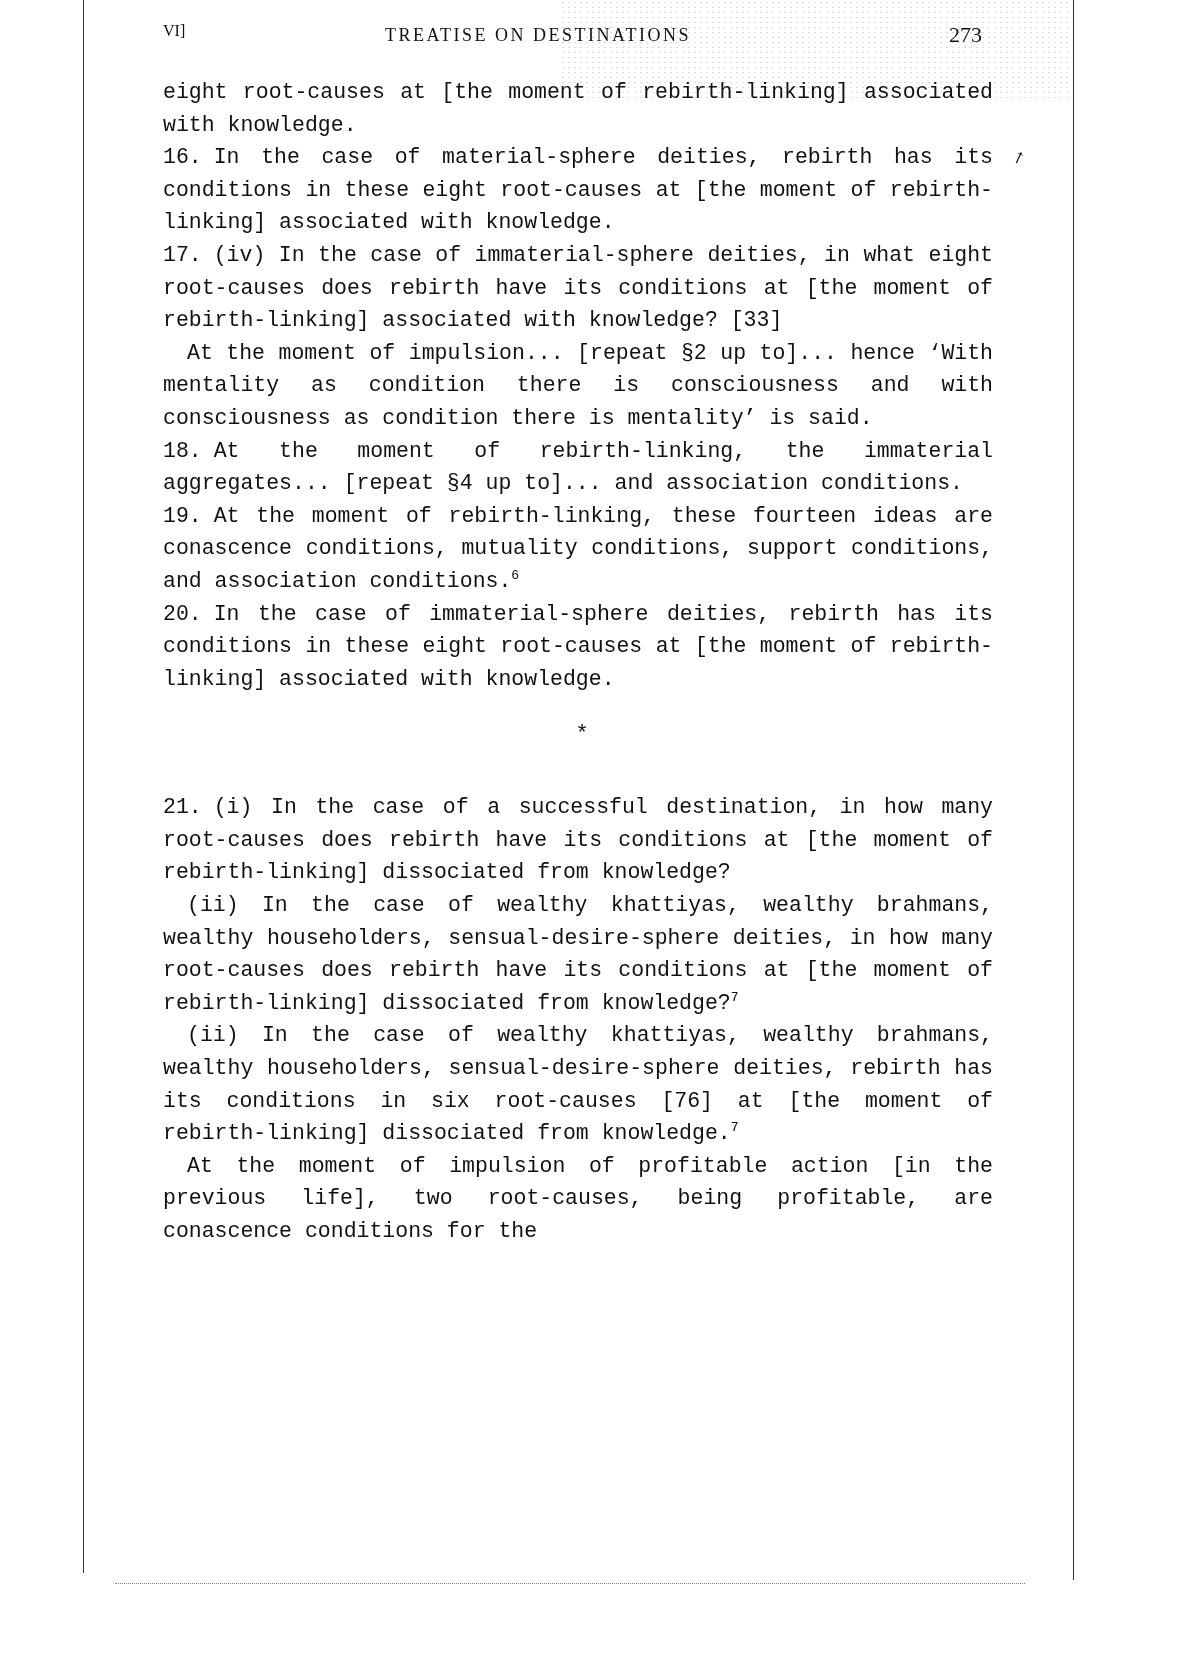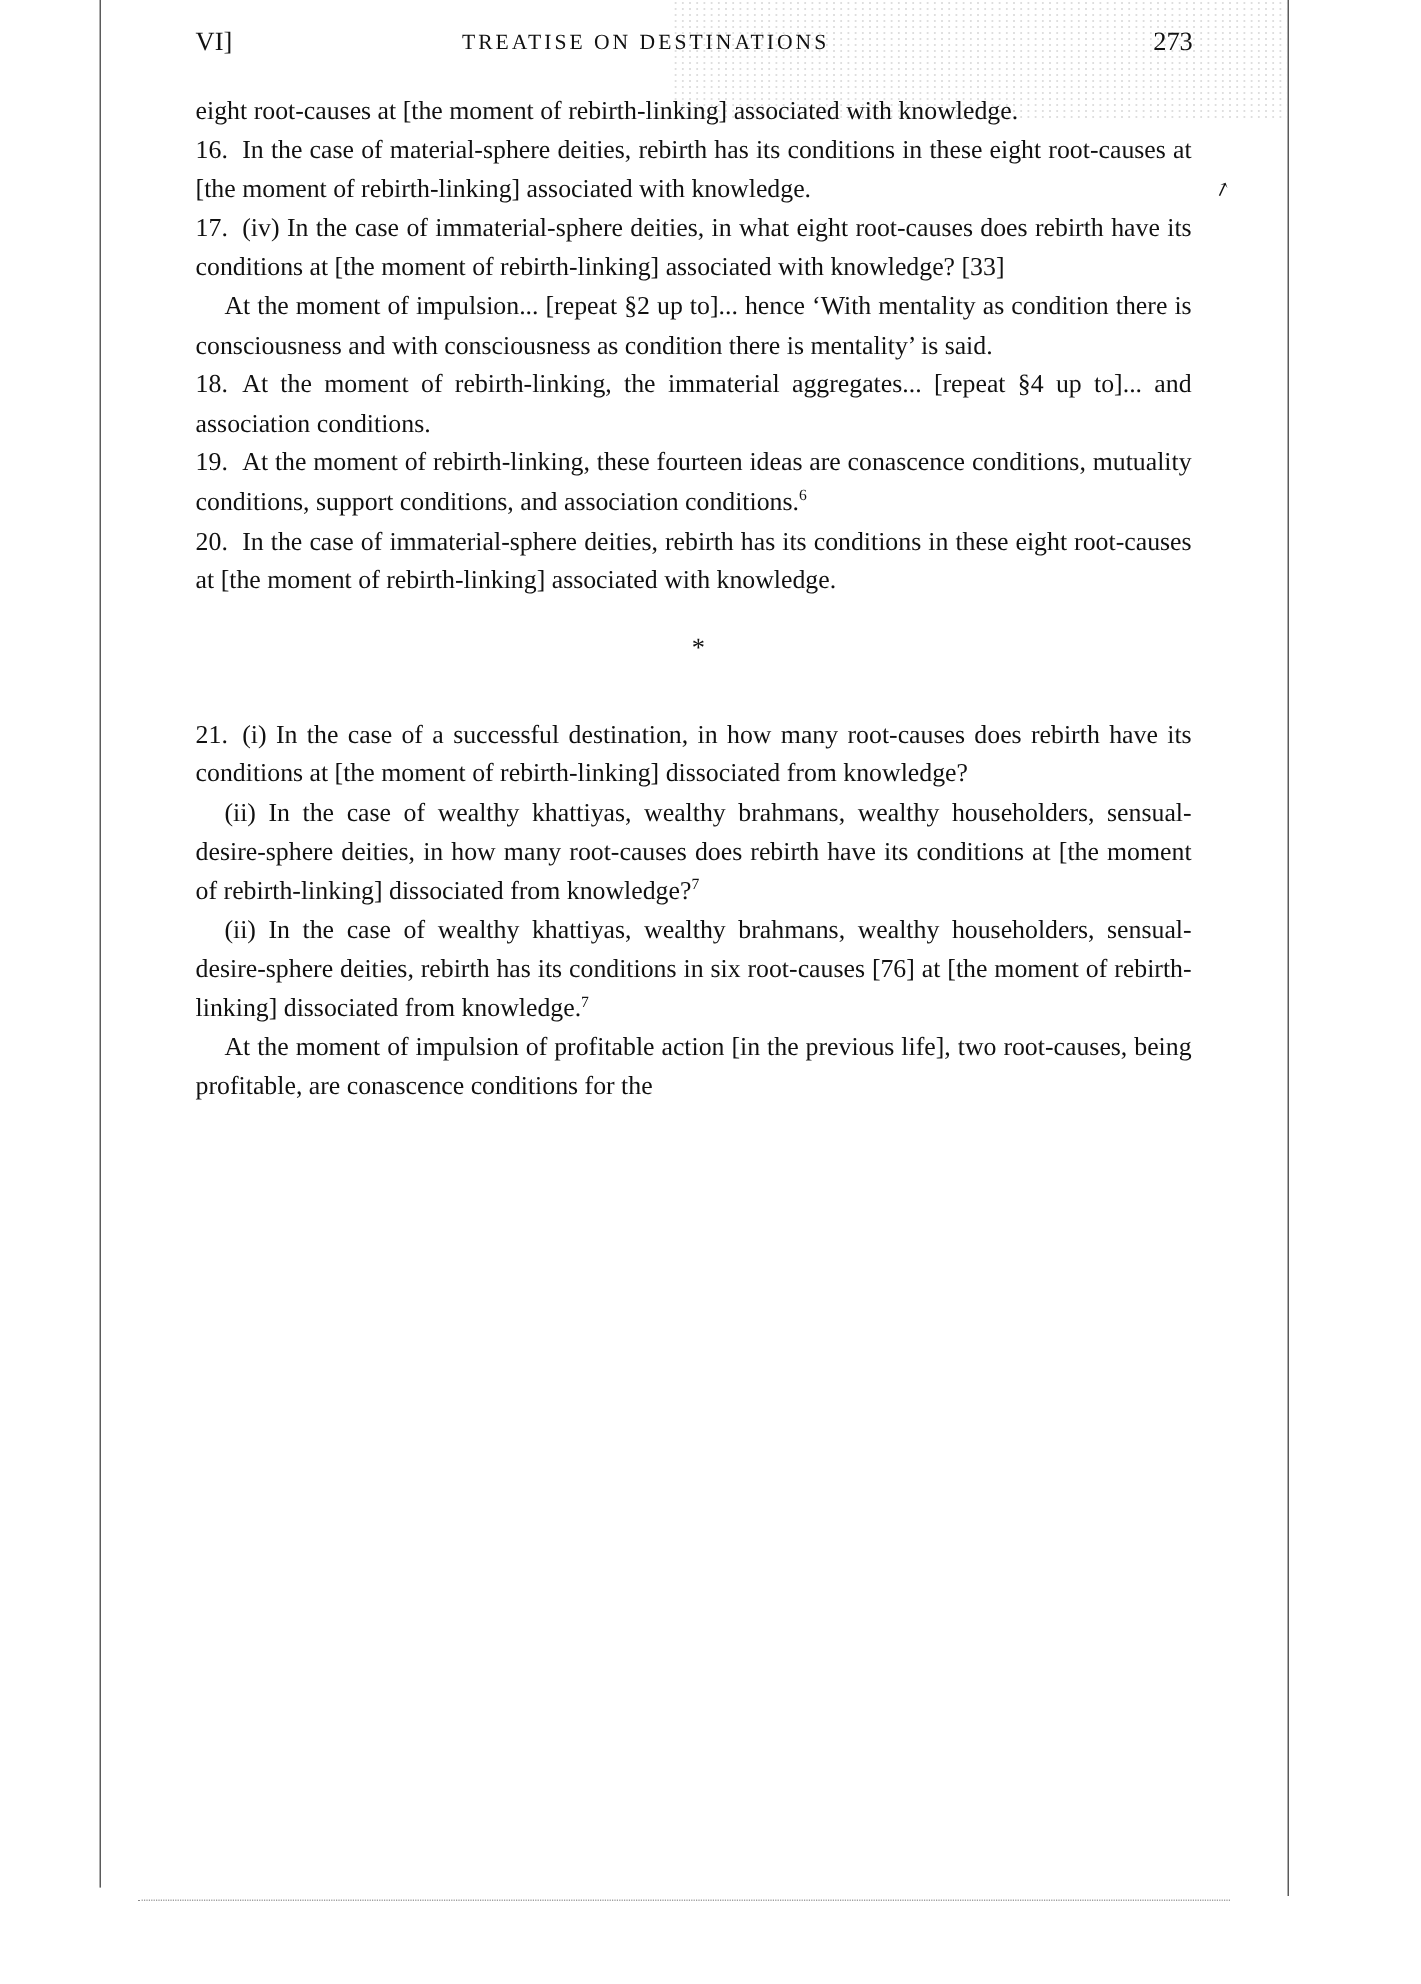--- a/index.html
+++ b/index.html
@@ -53,44 +53,44 @@
     position: absolute;
     top: 22px;
     left: 163px;
     width: 830px;
     height: 30px;
   }
   .header .chapter {
     position: absolute;
     left: 0;
     top: 0;
-    font-size: 22px;
+    font-size: 16px;
   }
   .header .running-title {
     position: absolute;
     left: 222px;
     top: 3px;
     font-size: 18px;
     letter-spacing: 2.5px;
   }
   .header .page-num {
     position: absolute;
     left: 786px;
     top: 0;
     font-size: 22px;
-    margin-left: 12px;
   }
   .text-block {
     position: absolute;
     top: 76px;
     left: 163px;
     width: 830px;
     font-size: 21.5px;
     line-height: 32.6px;
     text-align: justify;
+    font-family: Liberation Mono, monospace;
   }
   .text-block p {
     margin: 0;
   }
   .text-block p.indent {
     text-indent: 24px;
   }
   .num {
     margin-right: 12px;
   }

